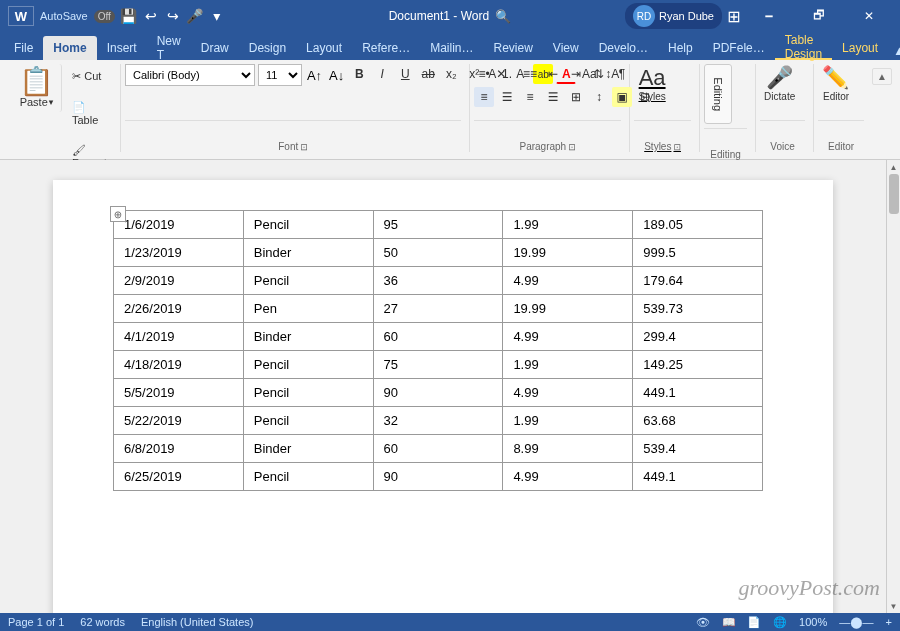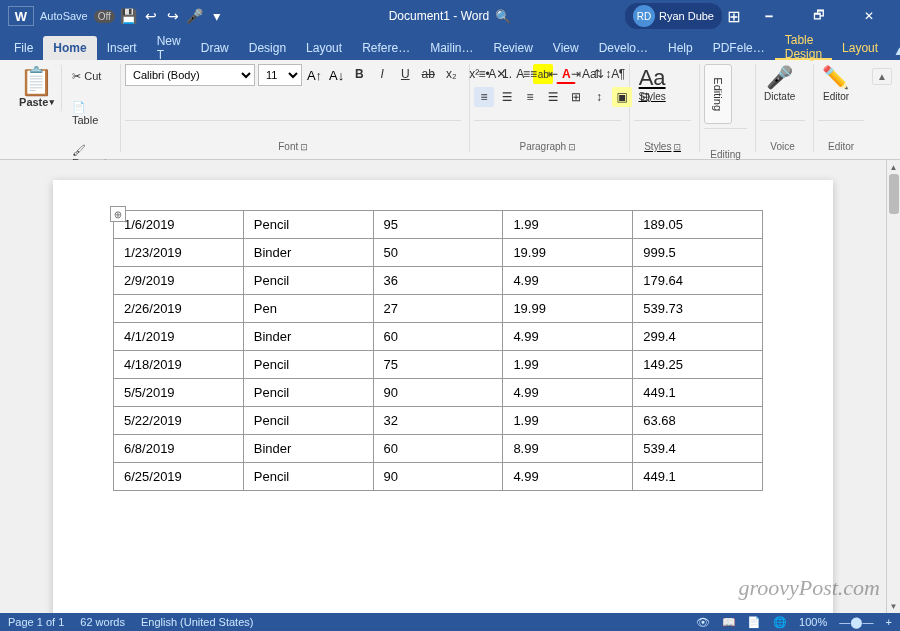--- a/index.html
+++ b/index.html
@@ -284,21 +284,21 @@
     <span class="tab-bar-btn">▲</span>
   </div>
 </div>
 
 <div id="ribbon">
 
   <div class="ribbon-group" style="padding-right:4px;min-width:68px;">
     <div class="ribbon-group-content">
       <div class="clipboard-big" style="min-width:50px;">
         <div style="font-size:28px;line-height:1;">📋</div>
-        <div style="font-size:11px;display:flex;align-items:center;gap:1px;font-weight:bold;">
+        <div style="font-size:11px;display:flex;align-items:center;gap:1px;">
           <span>Paste</span>
           <span style="font-size:9px;">▾</span>
         </div>
       </div>
       <div style="display:flex;flex-direction:column;gap:14px;margin-top:4px;">
         <div class="r-btn-small">✂ Cut</div>
         <div class="r-btn-small">📄 Table</div>
         <div class="r-btn-small">🖌 Format Painter</div>
       </div>
     </div>

